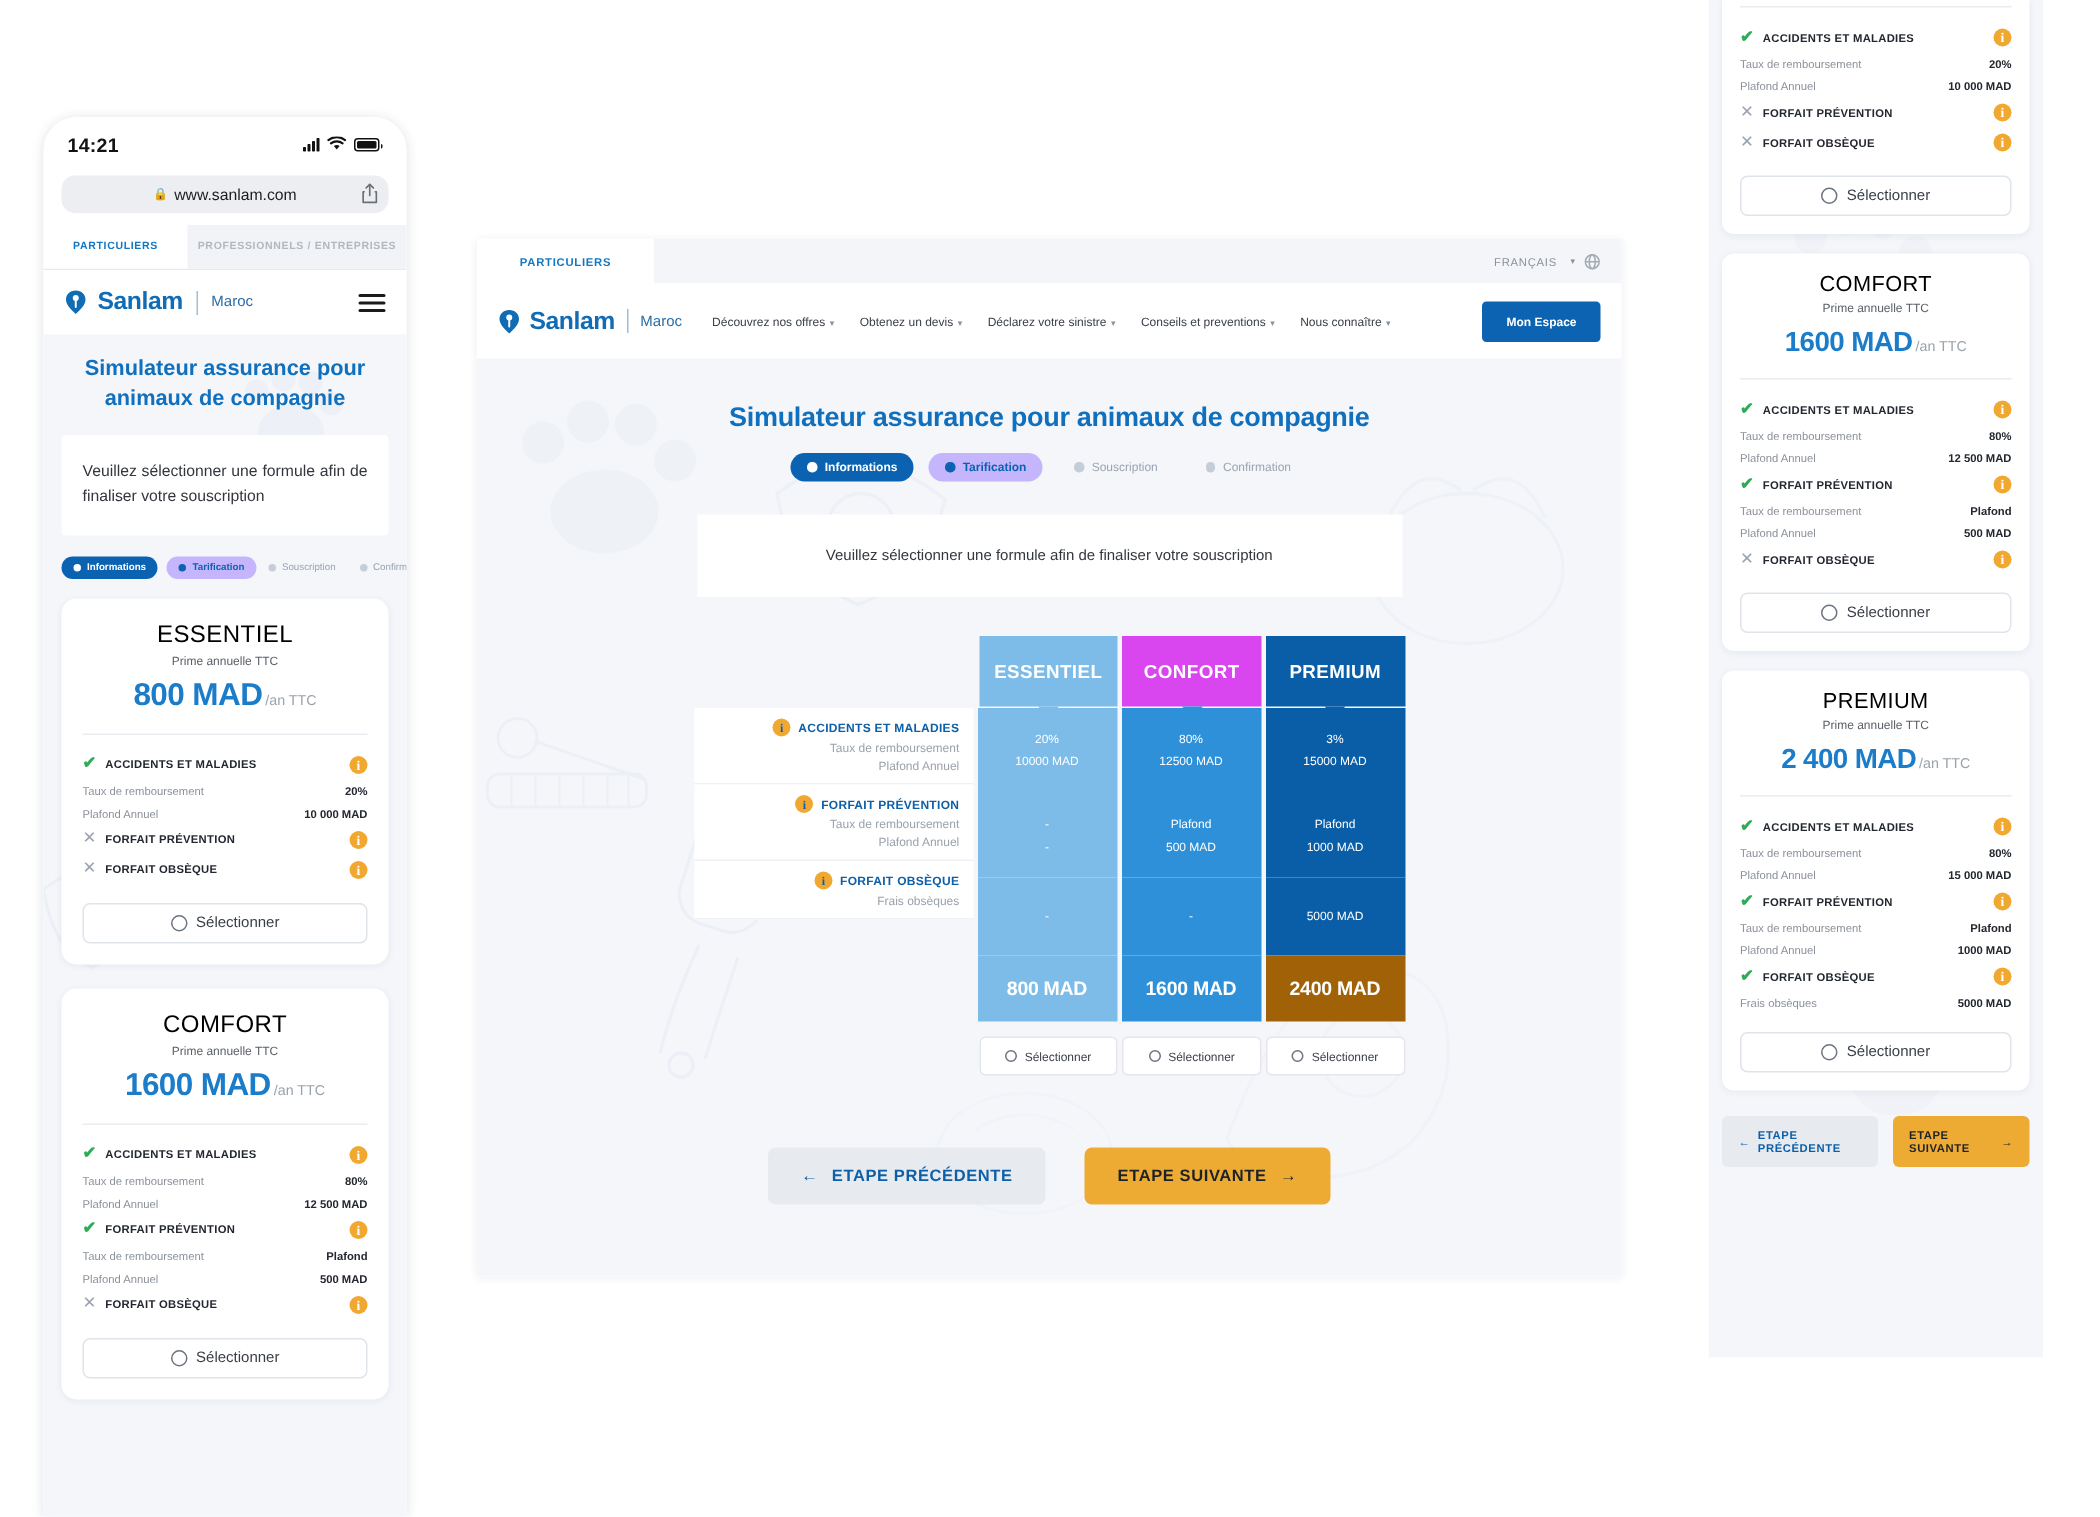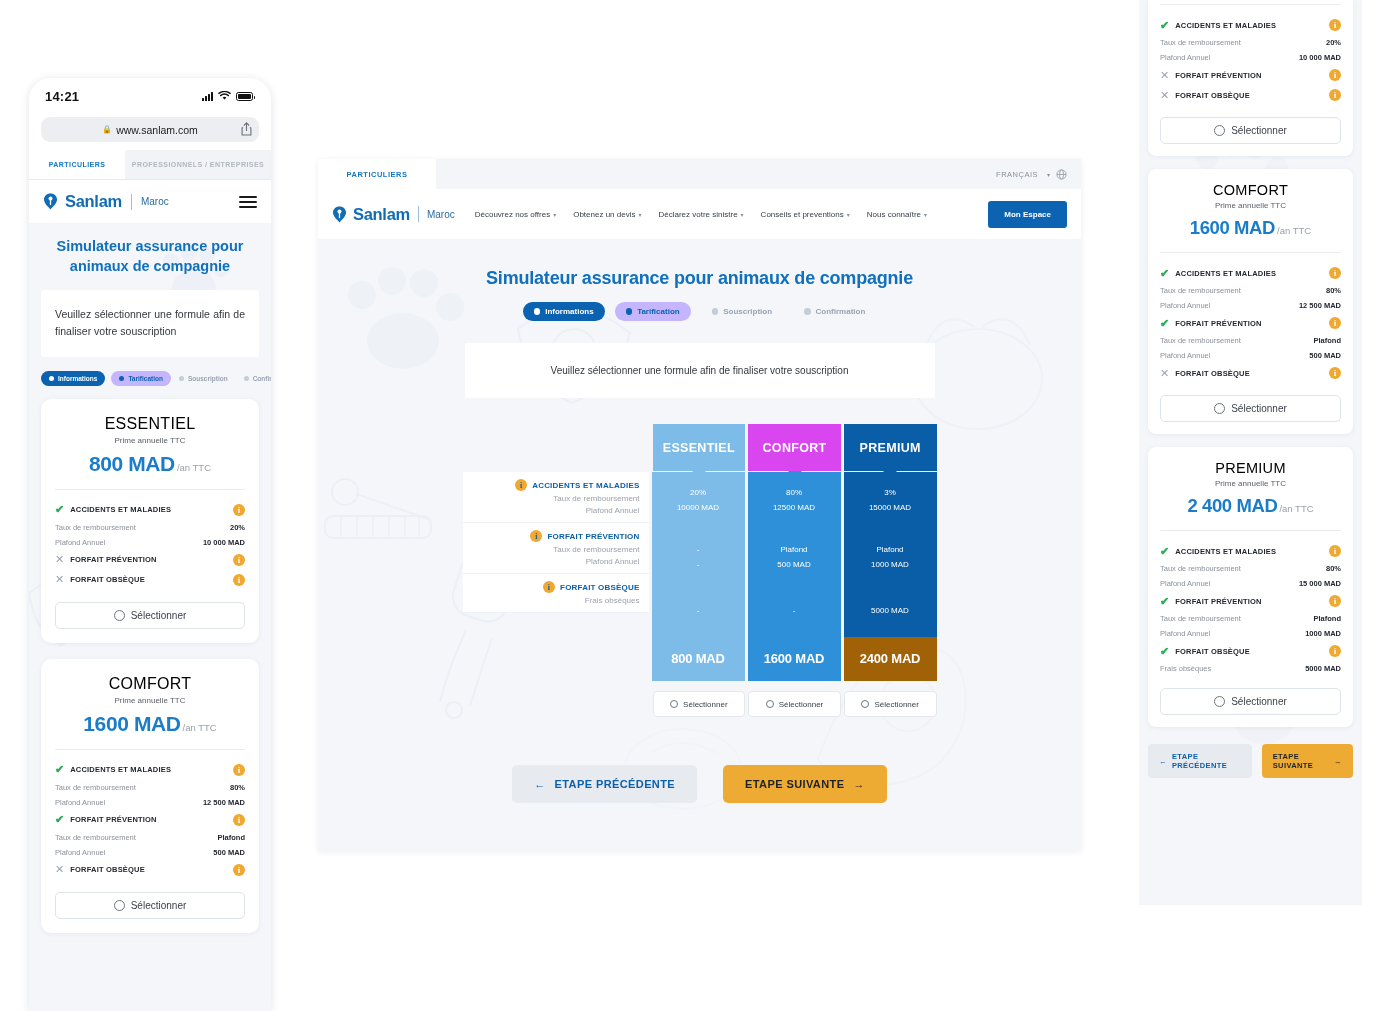--- a/index.html
+++ b/index.html
@@ -99,21 +99,21 @@
     text-align: justify; margin-bottom: 14px;
   }
   .m-steps { display: flex; align-items: center; gap: 6px; margin-bottom: 13px; }
   .step { display: flex; align-items: center; gap: 4px; font-size: 6.5px; font-weight: bold;
           padding: 4px 8px; border-radius: 20px; white-space: nowrap; }
   .step .sdot { width: 5px; height: 5px; border-radius: 50%; display: block; }
   .step.s-done { background: #0a62b0; color: #fff; }
   .step.s-done .sdot { background: #fff; }
   .step.s-cur { background: #c4b5fd; color: #0a62b0; }
   .step.s-cur .sdot { background: #0a62b0; }
-  .step.s-todo { background: transparent; color: #9aa4b2; font-weight: bold; padding-left: 2px; text-align: center; }
+  .step.s-todo { background: transparent; color: #9aa4b2; font-weight: normal; padding-left: 2px; text-align: center; }
   .step.s-todo .sdot { background: #c4cdd8; }
 
   .plan-card {
     background: #fff; border-radius: 10px; padding: 16px 14px 14px;
     box-shadow: 0 1px 5px rgba(30,50,90,.07);
     margin-bottom: 16px;
   }
   .pc-name { text-align: center; font-size: 16px; font-weight: normal; color: #000000; letter-spacing: .3px; }
   .pc-sub { text-align: center; font-size: 8px; color: #5b6068; margin-top: 3px; }
   .pc-price { text-align: center; margin: 7px 0 13px; }

